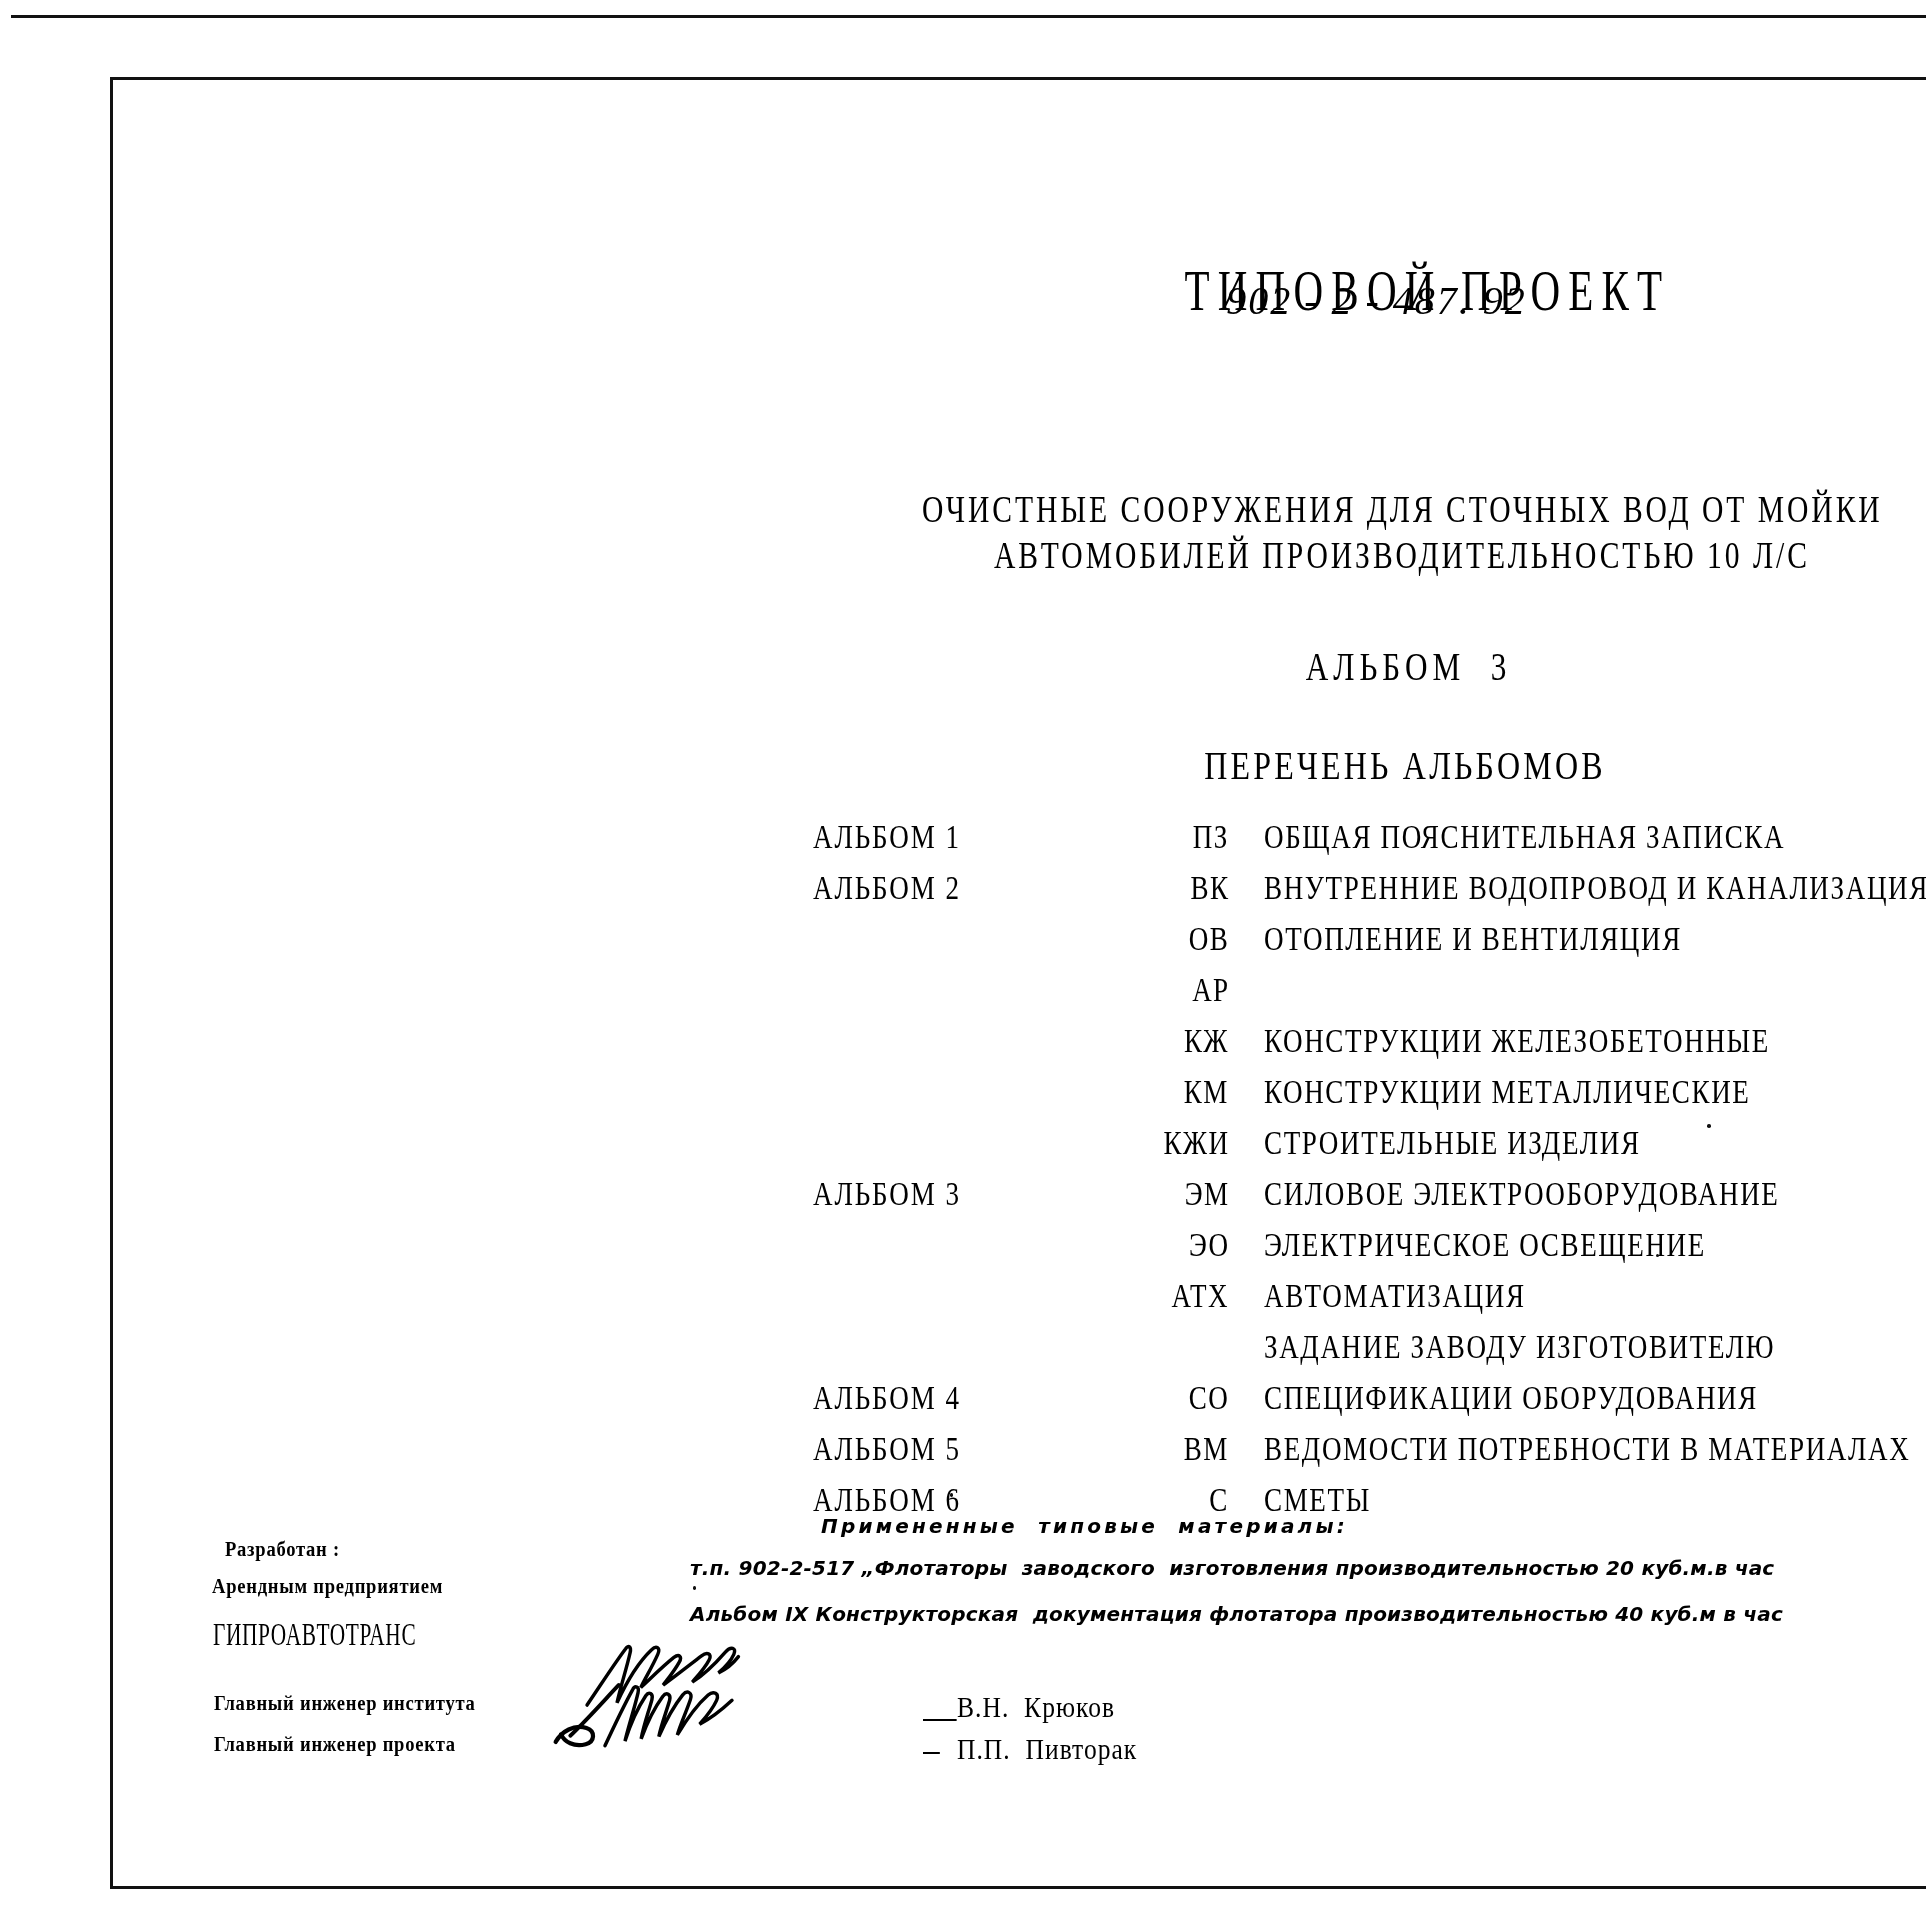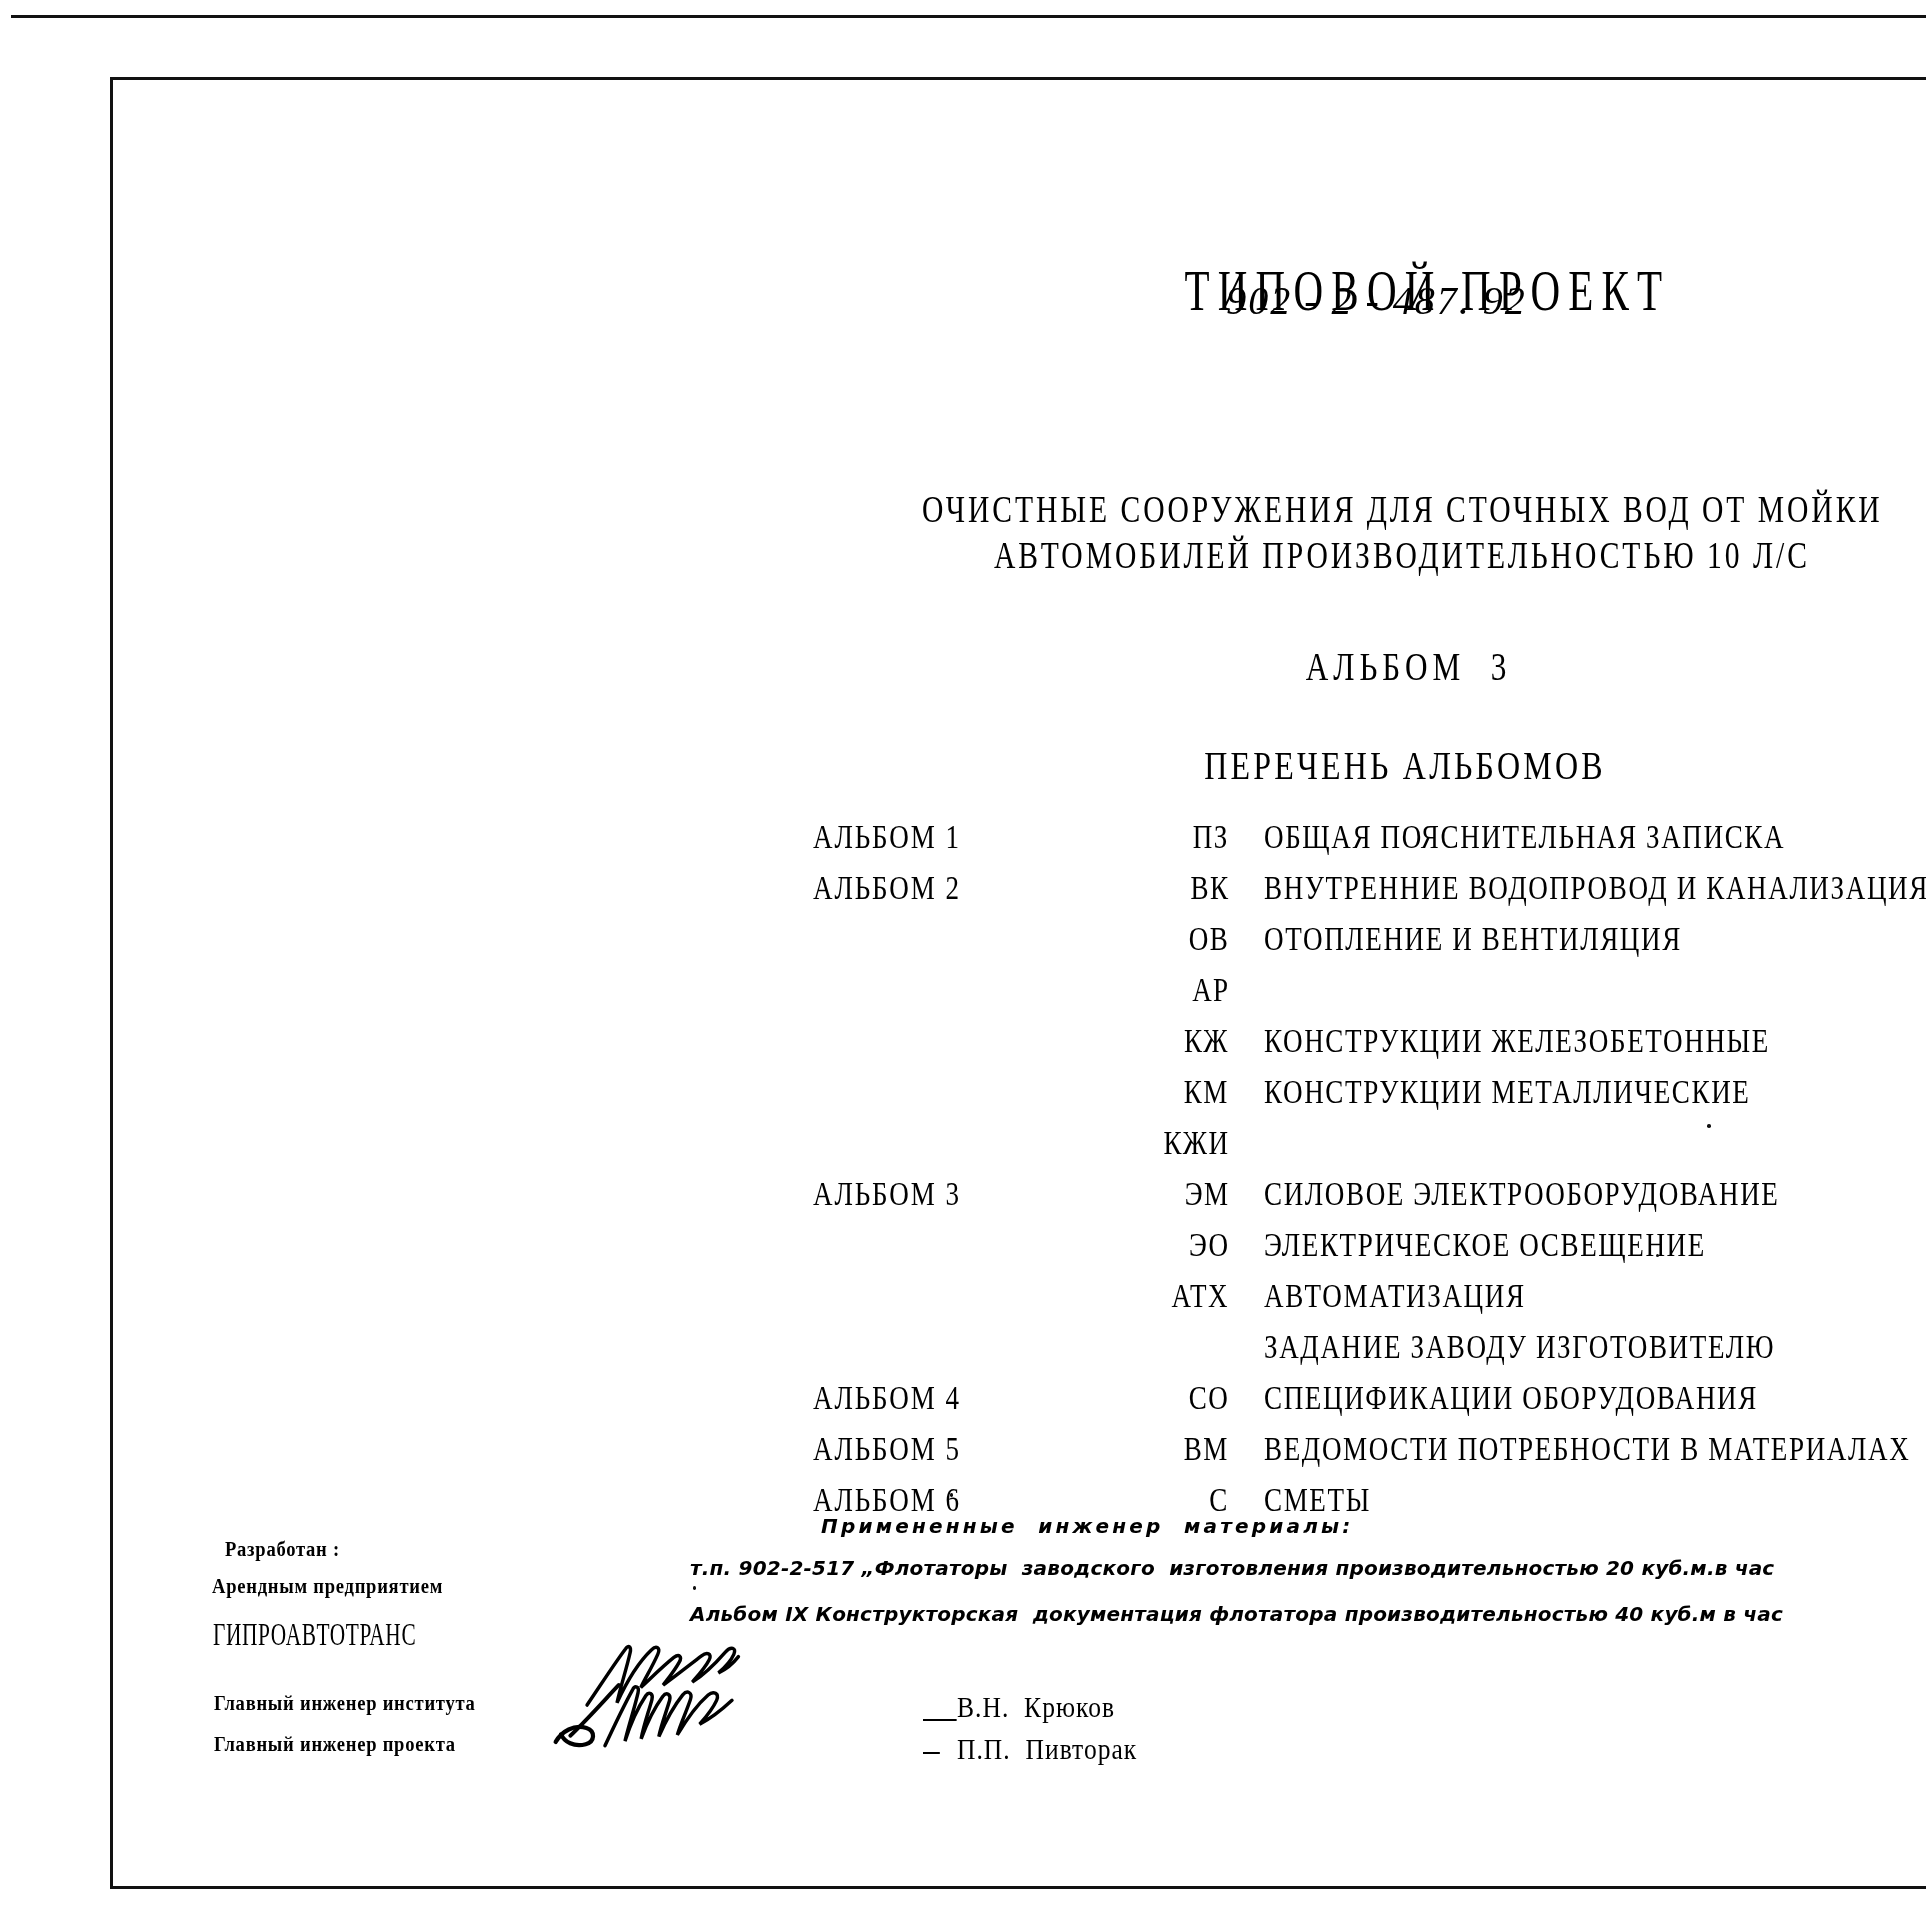--- a/index.html
+++ b/index.html
@@ -247,20 +247,21 @@
         <div class="col-desc"><span>КОНСТРУКЦИИ ЖЕЛЕЗОБЕТОННЫЕ</span></div>
       </div>
       <div class="album-row">
         <div class="col-album"><span></span></div>
         <div class="col-code"><span>КМ</span></div>
         <div class="col-desc"><span>КОНСТРУКЦИИ МЕТАЛЛИЧЕСКИЕ</span></div>
       </div>
       <div class="album-row">
         <div class="col-album"><span></span></div>
         <div class="col-code"><span>КЖИ</span></div>
+        <div class="col-desc"><span>СТРОИТЕЛЬНЫЕ ИЗДЕЛИЯ</span></div>
       </div>
       <div class="album-row">
         <div class="col-album"><span>АЛЬБОМ 3</span></div>
         <div class="col-code"><span>ЭМ</span></div>
         <div class="col-desc"><span>СИЛОВОЕ ЭЛЕКТРООБОРУДОВАНИЕ</span></div>
       </div>
       <div class="album-row">
         <div class="col-album"><span></span></div>
         <div class="col-code"><span>ЭО</span></div>
         <div class="col-desc"><span>ЭЛЕКТРИЧЕСКОЕ ОСВЕЩЕНИЕ</span></div>
@@ -290,21 +291,21 @@
         <div class="col-code"><span>С</span></div>
         <div class="col-desc"><span>СМЕТЫ</span></div>
       </div>
     </div>
 
   <div class="speck" style="left:1707px; top:1124px; width:3.5px; height:3.5px;"></div>
   <div class="speck" style="left:1656px; top:1254px; width:3.1px; height:3.1px;"></div>
   <div class="speck" style="left:950px; top:1493px; width:2.7px; height:3.5px;"></div>
   <div class="speck" style="left:693px; top:1586px; width:2.7px; height:3.5px;"></div>
 
-  <div class="abs hand" id="applied-heading">Примененные  инженер  материалы:</div>
+  <div class="abs hand" id="applied-heading">Примененные  типовые  материалы:</div>
   <div class="abs hand" id="applied-line-1">т.п. 902-2-517 „Флотаторы  заводского  изготовления производительностью 20 куб.м.в час</div>
   <div class="abs hand" id="applied-line-2">Альбом IX Конструкторская  документация флотатора производительностью 40 куб.м в час</div>
 
   <div class="abs blk-sm" id="dev-label">
     <span>Разработан :</span>
   </div>
   <div class="abs blk-sm" id="dev-org">
     <span>Арендным предприятием</span>
   </div>
   <div class="abs eng" id="dev-name">

